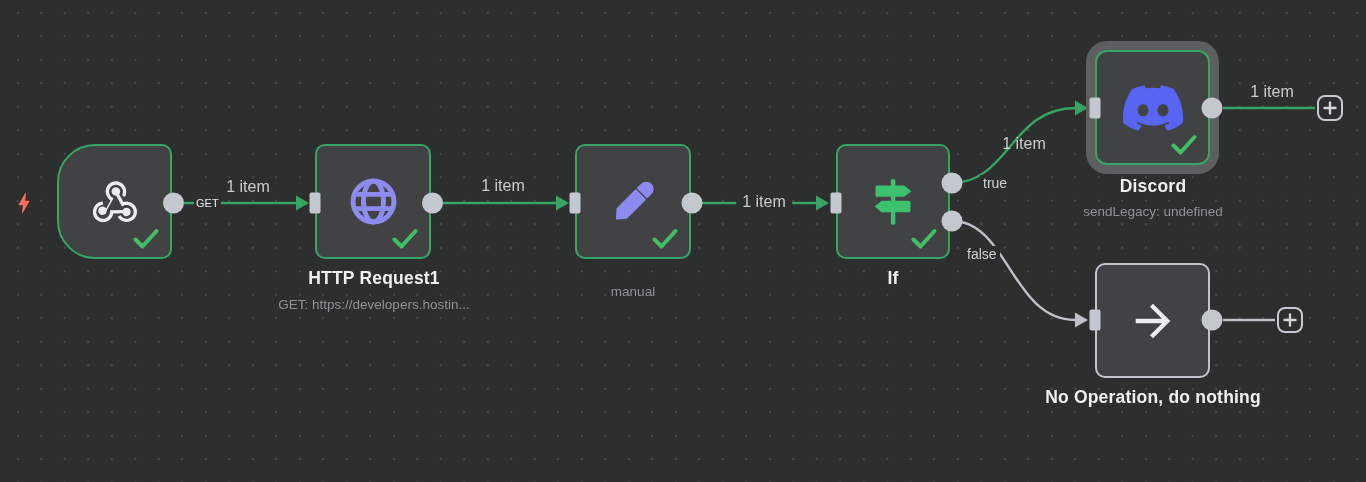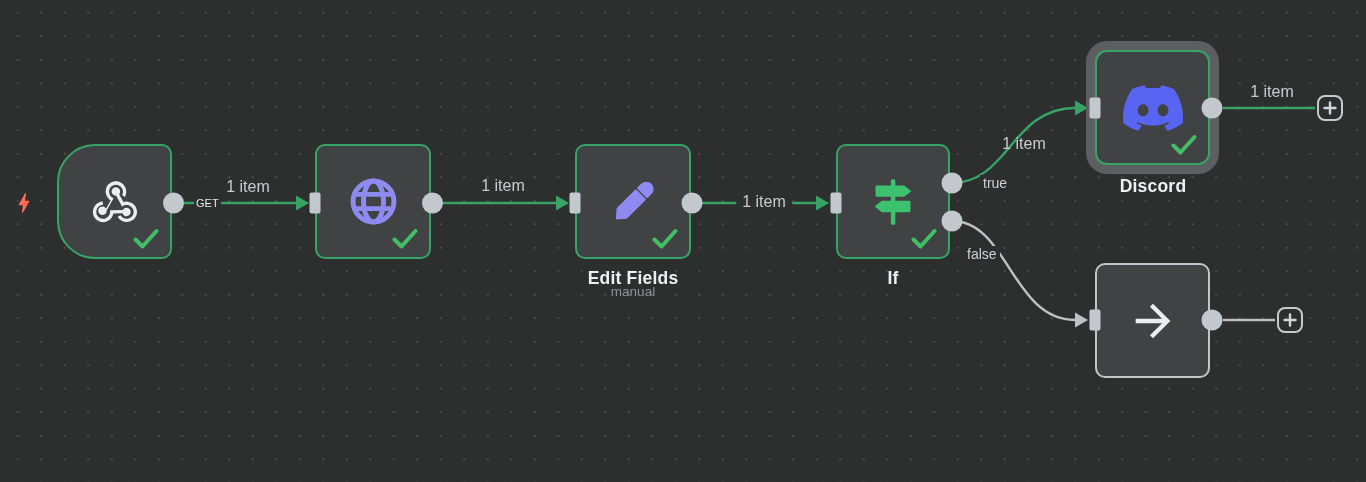--- a/index.html
+++ b/index.html
@@ -161,24 +161,27 @@
       <circle class="clickable" cx="1212" cy="108" r="10.5"></circle>
       <circle class="clickable" cx="1212" cy="320" r="10.5"></circle>
       <rect class="clickable" x="309.5" y="192.5" width="11" height="21" rx="2"></rect>
       <rect class="clickable" x="569.5" y="192.5" width="11" height="21" rx="2"></rect>
       <rect class="clickable" x="830.5" y="192.5" width="11" height="21" rx="2"></rect>
       <rect class="clickable" x="1089.5" y="97.5" width="11" height="21" rx="2"></rect>
       <rect class="clickable" x="1089.5" y="309.5" width="11" height="21" rx="2"></rect>
     </g>
   </svg>
 
-  <div class="title" id="title-edit">Edit Fields</div>
+  <div class="title" id="title-http">HTTP Request1</div>
+  <div class="subtitle" id="sub-http">GET: https://developers.hostin...</div>
   <div class="subtitle" id="sub-edit">manual</div>
   <div class="title" id="title-discord">Discord</div>
   <div class="title" id="title-if">If</div>
+  <div class="subtitle" id="sub-discord">sendLegacy: undefined</div>
+  <div class="title" id="title-noop">No Operation, do nothing</div>
 
   <div id="label-get">GET</div>
   <div class="conn-label" style="left:248px;top:187px;">1 item</div>
   <div class="conn-label" style="left:503px;top:186px;">1 item</div>
   <div class="conn-label knockout" style="left:764px;top:202px;">1 item</div>
   <div class="conn-label" style="left:1024px;top:144px;">1 item</div>
   <div class="conn-label" style="left:1272px;top:92px;">1 item</div>
   <div class="branch-label" id="branch-true">true</div>
   <div class="branch-label" id="branch-false">false</div>
 

